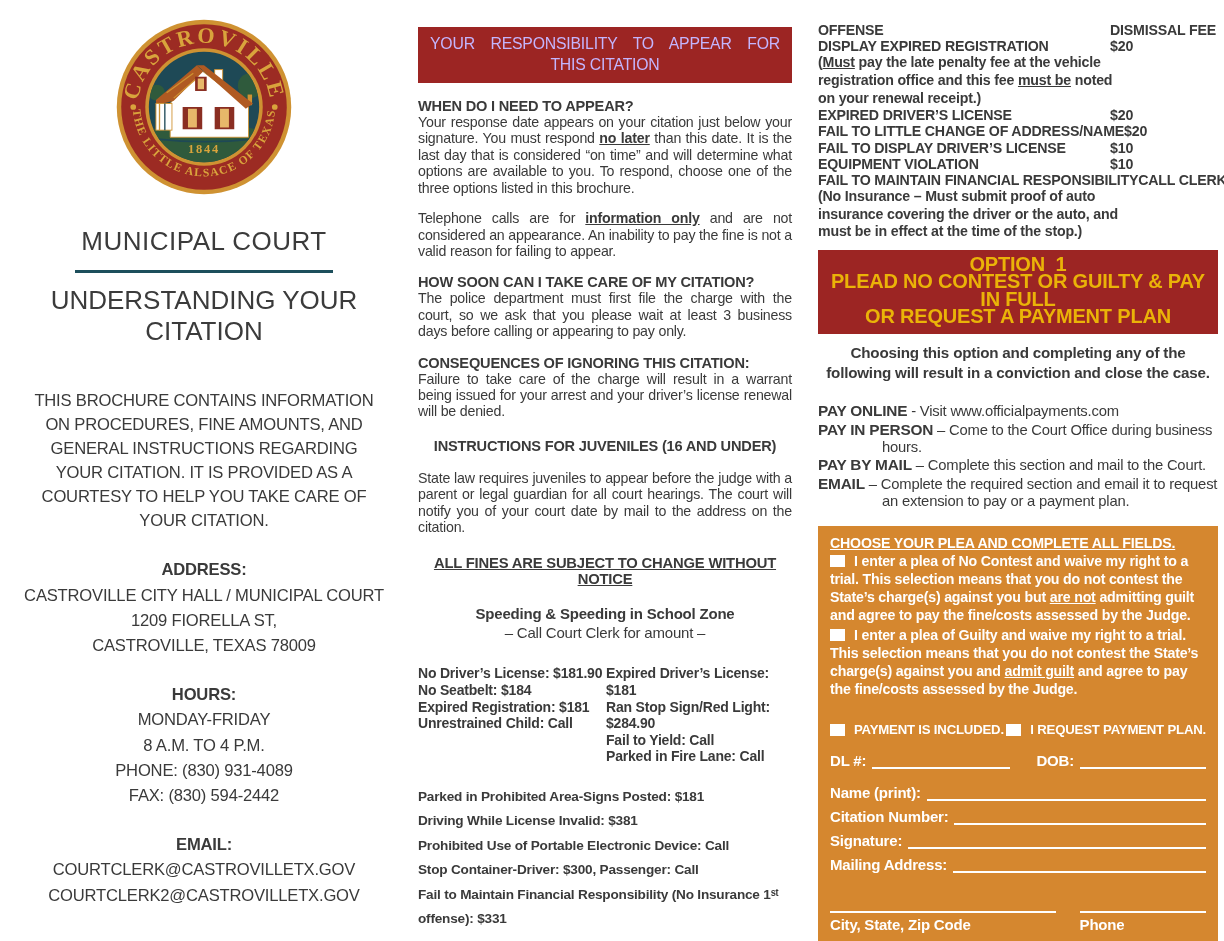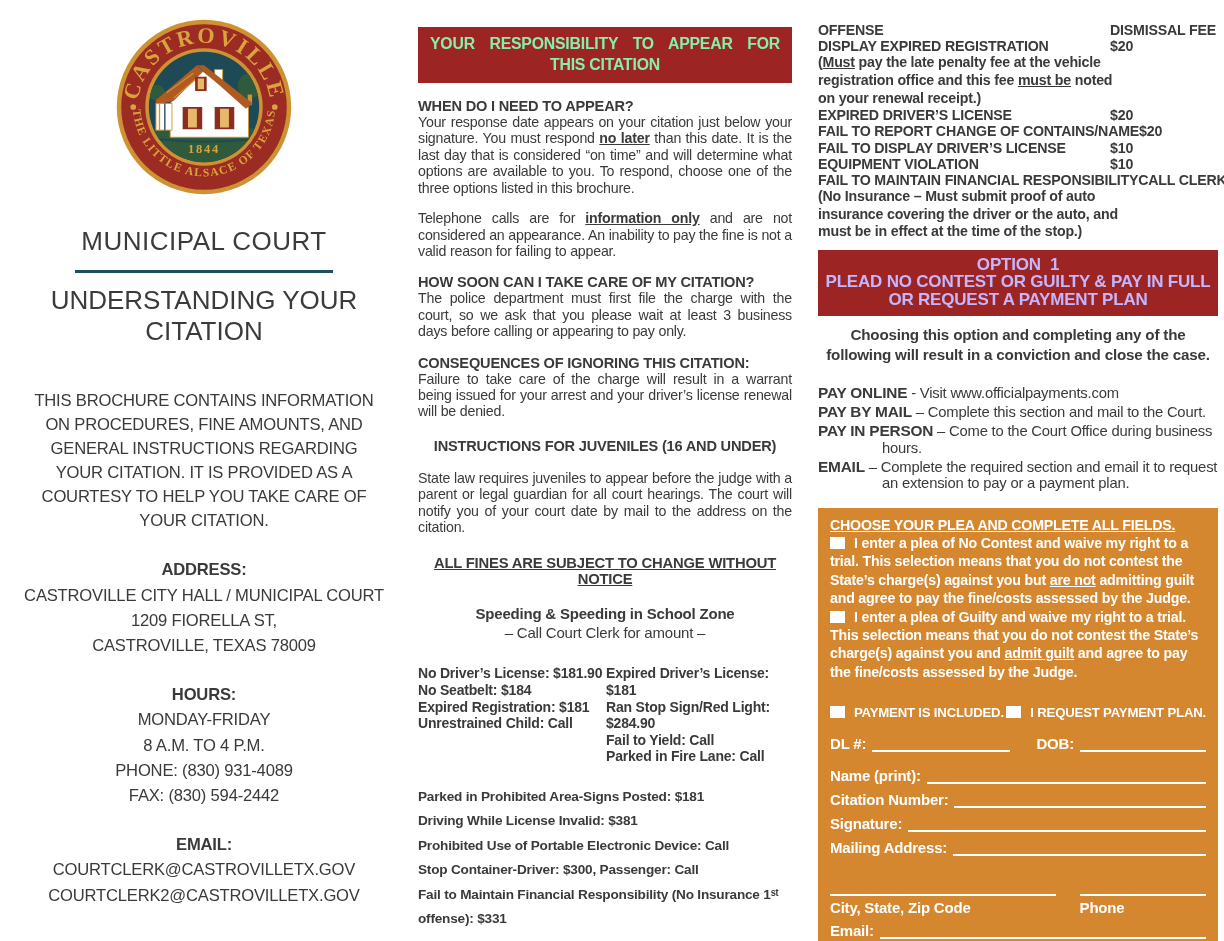--- a/index.html
+++ b/index.html
@@ -12,43 +12,43 @@
   .col-left{position:absolute;left:8px;top:18px;width:392px;text-align:center;}
   .logo{width:178px;height:178px;display:block;margin:0 auto;}
   .title1{font-size:26px;font-weight:500;letter-spacing:0.5px;margin:30px 0 0;color:#3b3b3b;}
   .divider{width:258px;height:3px;background:#1d4f5c;margin:13px auto 12px;}
   .title2{font-size:26px;font-weight:500;letter-spacing:0;margin:0;color:#3b3b3b;}
   .intro{font-size:16.6px;font-weight:500;line-height:1.45;margin:42px 20px 0;}
   .lblock{margin-top:24px;font-size:16.6px;line-height:1.52;font-weight:500;}
   .lblock .hd{font-weight:700;}
   
   .col-mid{position:absolute;left:418px;top:27px;width:374px;}
-  .red-head{background:#9c2523;color:#86efac;font-weight:700;font-size:15.8px;padding:7px 12px 8px;line-height:1.3;}
+  .red-head{background:#9c2523;color:#c4b5fd;font-weight:400;font-size:15.8px;padding:7px 12px 8px;line-height:1.3;}
   .red-head .l1{display:block;text-align:justify;text-align-last:justify;}
   .red-head .l2{display:block;text-align:center;}
   .mid-h{font-size:14.6px;font-weight:700;margin:15px 0 0;}
   .mid-p{font-size:14.2px;line-height:16.4px;text-align:justify;margin:0;}
   .mid-gap{margin-top:14px;}
   .mid-hc{text-align:center;font-size:14.6px;font-weight:700;margin:18px 0 16px;}
   .fines-h{text-align:center;font-size:14.8px;font-weight:700;text-decoration:underline;margin:20px 0 0;}
   .speed-h{text-align:center;font-size:15px;font-weight:700;margin:18px 0 0;}
   .speed-sub{text-align:center;font-size:15px;margin:2px 0 0;}
   .fee-cols{display:flex;margin-top:24px;font-size:14px;font-weight:600;line-height:16.6px;}
   .fee-cols .c1{width:188px;}
   .fee-cols .c2{flex:1;}
   .fees-full{margin-top:20px;font-size:13.6px;font-weight:700;line-height:24.5px;}
   
   .col-right{position:absolute;left:818px;top:22px;width:400px;}
   .tbl{font-size:14.2px;font-weight:700;line-height:16.2px;}
   .tbl-row{display:flex;white-space:nowrap;}
   .tbl-row .off{flex:1;}
   .tbl-row .fee{width:108px;flex:none;}
   .tbl-note{font-weight:600;width:300px;line-height:17.6px;font-size:14.2px;}
-  .option-box{background:#9c2523;color:#c4b5fd;text-align:center;font-weight:700;
-              font-size:17px;line-height:17.5px;padding:6px 6px 8px;margin-top:9px;}
+  .option-box{background:#9c2523;color:#eab308;text-align:center;font-weight:700;
+              font-size:20px;line-height:17.5px;padding:6px 6px 8px;margin-top:9px;}
   .choose{text-align:center;font-size:15.2px;font-weight:600;line-height:20px;margin:9px 0 20px;}
   .pay-item{font-size:14.8px;line-height:16.8px;margin:0 0 2px;padding-left:64px;text-indent:-64px;}
   .pay-label{font-weight:700;font-size:15.4px;}
   .orange-box{background:#d5872f;color:#fff;font-weight:700;padding:9px 12px 16px;margin-top:16px;}
   .ob-title{font-size:14.2px;}
   .ob-sub{font-size:14.2px;text-decoration:underline;}
   .plea{font-size:14.2px;line-height:18.2px;margin:1px 0 0;}
   .checkbox{display:inline-block;width:15px;height:12px;background:#fff;margin-right:9px;}
   .plea .checkbox{vertical-align:-1px;}
   .checks-row{display:flex;margin-top:24px;font-size:13.2px;align-items:center;}
@@ -200,21 +200,21 @@
       <div class="tbl-row">
         <span class="off">DISPLAY EXPIRED REGISTRATION</span>
         <span class="fee">$20</span>
       </div>
       <div class="tbl-note"><span>(</span><span class="b u">Must</span><span> pay the late penalty fee at the vehicle registration office and this fee </span><span class="b u">must be</span><span> noted on your renewal receipt.)</span></div>
       <div class="tbl-row">
         <span class="off">EXPIRED DRIVER’S LICENSE</span>
         <span class="fee">$20</span>
       </div>
       <div class="tbl-row">
-        <span class="off">FAIL TO REPORT CHANGE OF CONTAINS/NAME</span>
+        <span class="off">FAIL TO LITTLE CHANGE OF ADDRESS/NAME</span>
         <span class="fee">$20</span>
       </div>
       <div class="tbl-row">
         <span class="off">FAIL TO DISPLAY DRIVER’S LICENSE</span>
         <span class="fee">$10</span>
       </div>
       <div class="tbl-row">
         <span class="off">EQUIPMENT VIOLATION</span>
         <span class="fee">$10</span>
       </div>
@@ -230,24 +230,24 @@
       <div>PLEAD NO CONTEST OR GUILTY &amp; PAY IN FULL</div>
       <div>OR REQUEST A PAYMENT PLAN</div>
     </div>
 
     <p class="choose"><span>Choosing this option and completing any of the following will result in a </span><span class="b">conviction</span><span> and </span><span class="b">close the case</span><span>.</span></p>
 
     <div class="pay-item">
       <span class="pay-label">PAY ONLINE</span><span> - Visit www.officialpayments.com</span>
     </div>
     <div class="pay-item">
+      <span class="pay-label">PAY IN PERSON</span><span> – Come to the Court Office during business hours.</span>
+    </div>
+    <div class="pay-item">
       <span class="pay-label">PAY BY MAIL</span><span> – Complete this section and mail to the Court.</span>
-    </div>
-    <div class="pay-item">
-      <span class="pay-label">PAY IN PERSON</span><span> – Come to the Court Office during business hours.</span>
     </div>
     <div class="pay-item">
       <span class="pay-label">EMAIL</span><span> – Complete the required section and email it to request an extension to pay or a payment plan.</span>
     </div>
 
     <div class="orange-box">
       <div class="ob-sub">CHOOSE YOUR PLEA AND COMPLETE ALL FIELDS.</div>
 
       <p class="plea"><span class="checkbox"></span><span><span>I enter a plea of No Contest and waive my right to a trial. This selection means that you do not contest the State’s charge(s) against you but </span><span class="u">are not</span><span> admitting guilt and agree to pay the fine/costs assessed by the Judge.</span></span></p>
       <p class="plea"><span class="checkbox"></span><span><span>I enter a plea of Guilty and waive my right to a trial. This selection means that you do not contest the State’s charge(s) against you and </span><span class="u">admit guilt</span><span> and agree to pay the fine/costs assessed by the Judge.</span></span></p>

